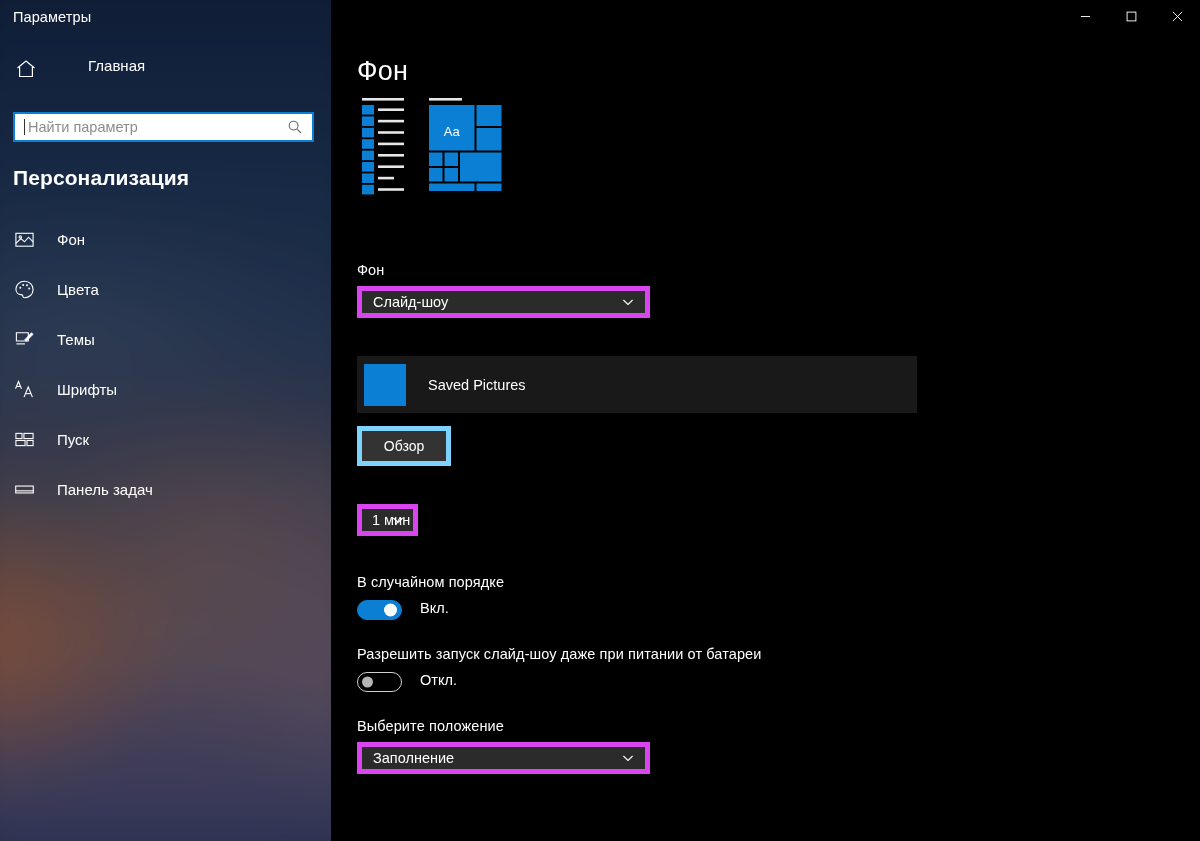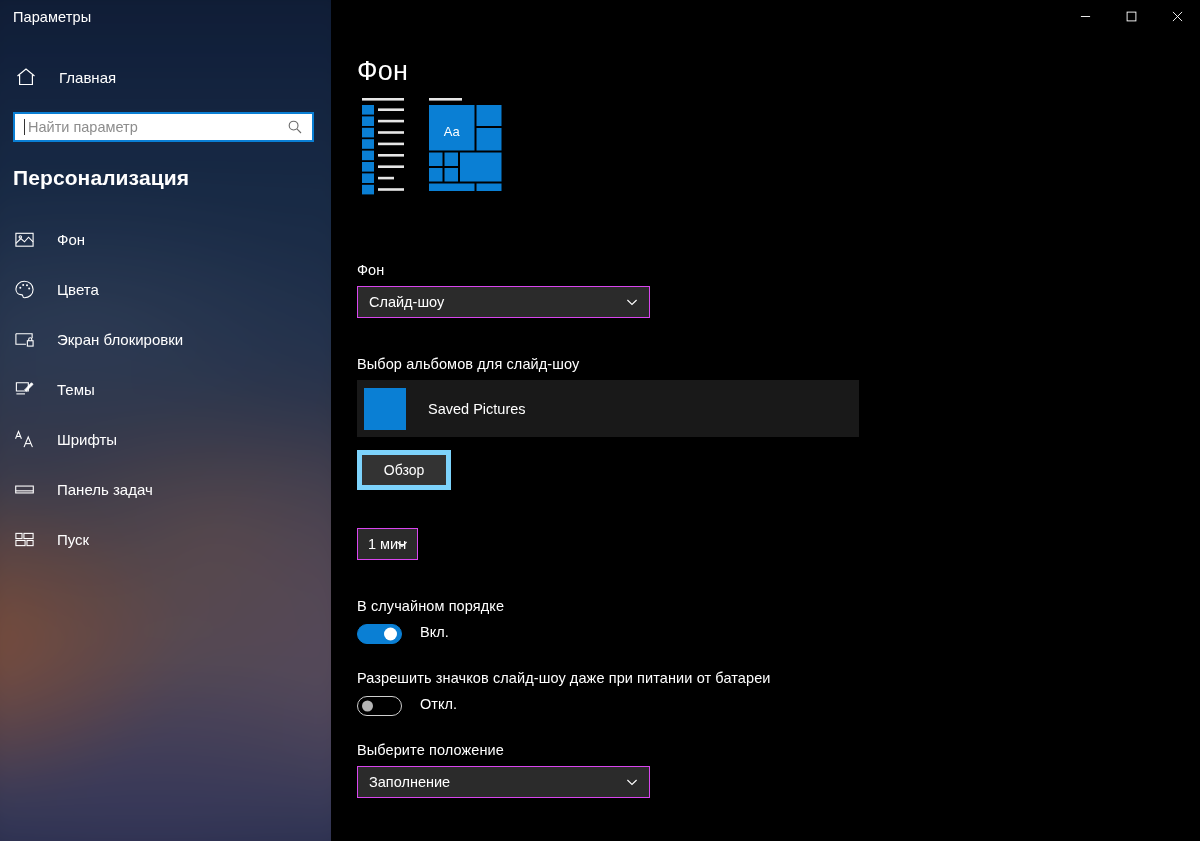--- a/index.html
+++ b/index.html
@@ -73,23 +73,23 @@
     color: #ffffff;
     letter-spacing: 0.1px;
   }
 
   
   .home-row {
     position: absolute;
     left: 0; top: 57px;
     width: 331px; height: 40px;
     display: flex;
-    align-items: center;
     padding-left: 14px;
     cursor: default;
+    gap: 29px;
   }
   .home-icon { width: 24px; height: 24px; flex: 0 0 24px; }
   .home-label {
     margin-left: 21px;
     font-size: 15px;
     color: #ffffff;
   }
 
   
   .search-wrap {
@@ -203,21 +203,21 @@
   .field-label {
     font-size: 14.5px;
     color: #ffffff;
     margin-bottom: 8px;
     letter-spacing: 0.1px;
   }
   .combo {
     position: relative;
     height: 32px;
     background: #2b2b2b;
-    border: 1px solid #d946ef;
+    border: 5px solid #d946ef;
     display: flex;
     align-items: center;
     padding-left: 11px;
     cursor: default;
     color: #ffffff;
     font-size: 14.5px;
   }
   .combo .chev {
     position: absolute;
     right: 10px; top: 50%;
@@ -226,21 +226,21 @@
   }
   .combo-wide { width: 293px; }
   .combo-small { width: 61px; padding-left: 10px; }
   .combo-small .chev { right: 8px; }
 
   .gap-lg { height: 38px; }
   .gap-md { height: 26px; }
 
   
   .album-list {
-    width: 502px;
+    width: 560px;
     height: 57px;
     background: #191919;
     display: flex;
     align-items: center;
     padding-left: 7px;
   }
   .album-row {
     display: flex;
     align-items: center;
     height: 45px;
@@ -411,31 +411,20 @@
               <path d="M11 2.4 C5.9 2.4 2 6 2 10.6 C2 14.3 4.6 16.4 7.3 16.4 C8.7 16.4 9.3 17.1 9.3 18 C9.3 19 10.1 19.6 11 19.6 C15.8 19.6 20 16.3 20 11 C20 6.2 16.1 2.4 11 2.4 Z"></path>
               <circle cx="6.6" cy="9.1" r="1.05" fill="#ffffff" stroke="none"></circle>
               <circle cx="9.6" cy="6.3" r="1.05" fill="#ffffff" stroke="none"></circle>
               <circle cx="13.6" cy="6.6" r="1.05" fill="#ffffff" stroke="none"></circle>
               <circle cx="15.9" cy="10" r="1.05" fill="#ffffff" stroke="none"></circle>
             </svg>
           </span>
           <span class="nav-label">Цвета</span>
         </div>
 
-        <div class="nav-item">
-          <span class="nav-icon">
-            <svg viewBox="0 0 22 22" width="21" height="21" fill="none" stroke="#ffffff" stroke-width="1.15">
-              <path d="M2 5 L2 16 L12.5 16"></path>
-              <path d="M2 5 L19 5 L19 9.8"></path>
-              <rect x="14" y="12.3" width="6" height="5.6"></rect>
-              <path d="M15.4 12.3 L15.4 10.7 A1.6 1.6 0 0 1 18.6 10.7 L18.6 12.3"></path>
-            </svg>
-          </span>
-          <span class="nav-label">Экран блокировки</span>
-        </div>
 
         <div class="nav-item">
           <span class="nav-icon">
             <svg viewBox="0 0 22 22" width="21" height="21" fill="none" stroke="#ffffff" stroke-width="1.15">
               <path d="M2.5 4 L15 4 L15 12.5 L2.5 12.5 Z"></path>
               <path d="M2.5 15.6 L11.5 15.6"></path>
               <path d="M11.2 11.4 L18.3 3.9 L20 5.6 L12.8 12.8 Z" fill="#ffffff" stroke="#ffffff" stroke-width="0.9"></path>
             </svg>
           </span>
           <span class="nav-label">Темы</span>
@@ -449,37 +438,37 @@
               <path d="M10.5 19 L14.9 8.4 L19.3 19"></path>
               <path d="M12.2 15.3 L17.6 15.3"></path>
             </svg>
           </span>
           <span class="nav-label">Шрифты</span>
         </div>
 
         <div class="nav-item">
           <span class="nav-icon">
             <svg viewBox="0 0 22 22" width="21" height="21" fill="none" stroke="#ffffff" stroke-width="1.15">
-              <rect x="1.8" y="7.4" width="18.4" height="7.2"></rect>
-              <path d="M1.8 12.4 L20.2 12.4"></path>
-            </svg>
-          </span>
-          <span class="nav-label">Панель задач</span>
-        </div>
-
-        <div class="nav-item">
-          <span class="nav-icon">
-            <svg viewBox="0 0 22 22" width="21" height="21" fill="none" stroke="#ffffff" stroke-width="1.15">
               <rect x="2" y="4.6" width="6.4" height="5.4"></rect>
               <rect x="10.4" y="4.6" width="9.6" height="5.4"></rect>
               <rect x="2" y="12" width="9.6" height="5.4"></rect>
               <rect x="13.6" y="12" width="6.4" height="5.4"></rect>
             </svg>
           </span>
           <span class="nav-label">Пуск</span>
+        </div>
+
+        <div class="nav-item">
+          <span class="nav-icon">
+            <svg viewBox="0 0 22 22" width="21" height="21" fill="none" stroke="#ffffff" stroke-width="1.15">
+              <rect x="1.8" y="7.4" width="18.4" height="7.2"></rect>
+              <path d="M1.8 12.4 L20.2 12.4"></path>
+            </svg>
+          </span>
+          <span class="nav-label">Панель задач</span>
         </div>
 
       </div>
     </div>
   </div>
 
   <div class="titlebar-buttons">
     <div class="tb-btn">
       <svg viewBox="0 0 12 12" width="11" height="11">
         <path d="M1 6 L11 6" stroke="#ffffff" stroke-width="1"></path>
@@ -552,21 +541,20 @@
         <span>Слайд-шоу</span>
         <span class="chev">
           <svg viewBox="0 0 14 14" width="14" height="14" fill="none" stroke="#ffffff" stroke-width="1.1">
             <path d="M2.4 5 L7 9.5 L11.6 5"></path>
           </svg>
         </span>
       </div>
 
       <div class="gap-lg"></div>
 
-      <div class="field-label">Выбор альбомов для слайд-шоу</div>
       <div class="album-list">
         <div class="album-row">
           <span class="album-thumb"></span>
           <span class="album-name">Saved Pictures</span>
         </div>
       </div>
       <div class="btn">Обзор</div>
 
       <div class="gap-lg"></div>
 
@@ -584,21 +572,21 @@
       <div class="field-label">В случайном порядке</div>
       <div class="toggle-row">
         <span class="toggle on">
           <span class="knob"></span>
         </span>
         <span class="toggle-text">Вкл.</span>
       </div>
 
       <div class="gap-md"></div>
 
-      <div class="field-label">Разрешить значков слайд-шоу даже при питании от батареи</div>
+      <div class="field-label">Разрешить запуск слайд-шоу даже при питании от батареи</div>
       <div class="toggle-row">
         <span class="toggle off">
           <span class="knob"></span>
         </span>
         <span class="toggle-text">Откл.</span>
       </div>
 
       <div class="gap-md"></div>
 
       <div class="field-label">Выберите положение</div>

